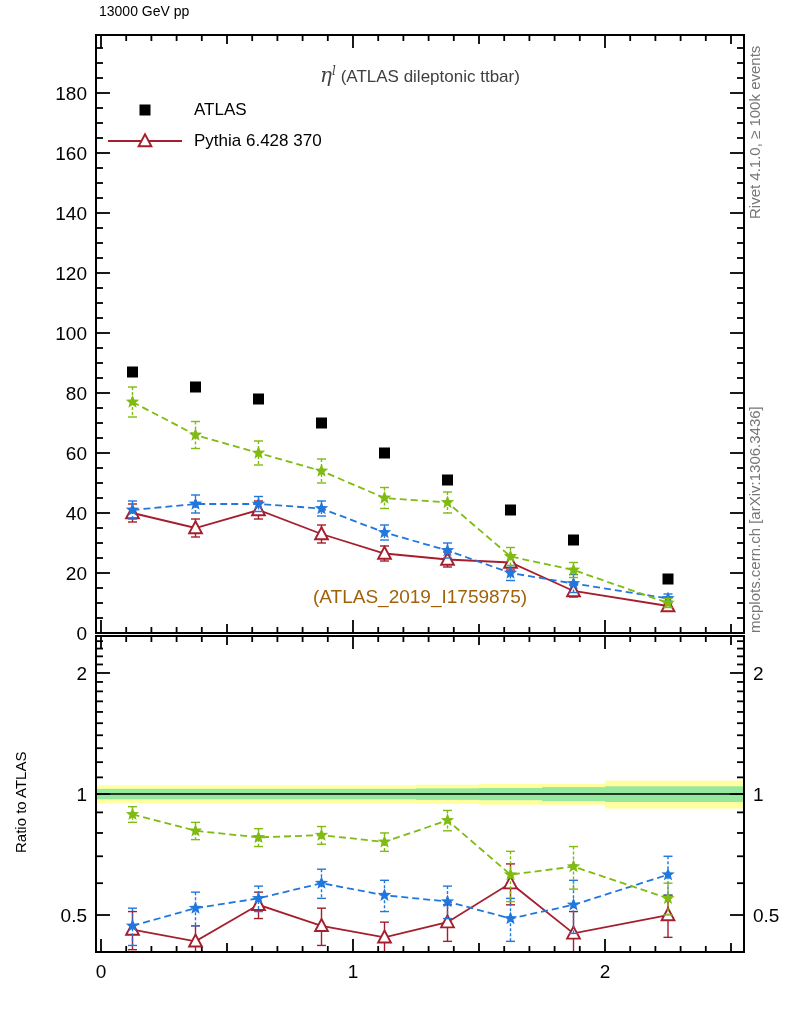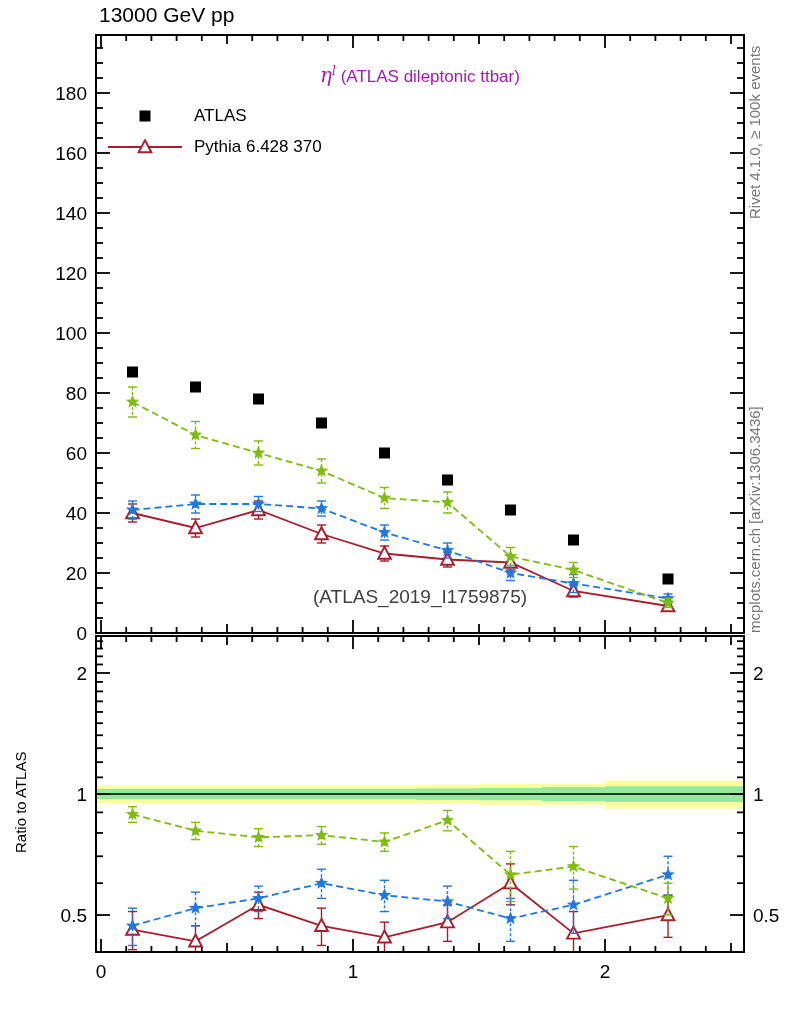--- a/index.html
+++ b/index.html
@@ -1,31 +1,31 @@
 <!DOCTYPE html>
 <html><head>
 <meta charset="utf-8">
 <style>
   html,body{margin:0;padding:0;background:#fff;}
   #canvas{position:relative;width:786px;height:1024px;background:#fff;
           font-family:"Liberation Sans",sans-serif;overflow:hidden;}
   .abs{position:absolute;}
   #plot{position:absolute;left:0;top:0;}
   #plot text{font-family:"Liberation Sans",sans-serif;font-size:19px;fill:#000;}
-  .hdr{font-size:21px;color:#000;white-space:nowrap;}
-  .panel-title{left:96px;top:63px;width:648px;text-align:center;font-size:17px;color:#a21caf;}
+  .hdr{font-size:14px;color:#000;white-space:nowrap;}
+  .panel-title{left:96px;top:63px;width:648px;text-align:center;font-size:17px;color:#404040;}
   .eta{font-family:"DejaVu Serif",serif;font-style:italic;font-size:20px;}
   .eta-sup{font-family:"DejaVu Serif",serif;font-style:italic;font-size:12px;
            vertical-align:super;line-height:0;}
   #legend{left:106px;top:100px;}
-  .legend-row{display:flex;align-items:center;height:31px;}
+  .legend-row{display:flex;align-items:flex-start;height:31px;}
   .legend-sample{width:78px;height:20px;display:inline-block;}
   .legend-label{margin-left:10px;font-size:17px;color:#000;white-space:nowrap;}
   .watermark{left:96px;top:586px;width:648px;text-align:center;
-             font-size:19px;color:#404040;}
+             font-size:19px;color:#a16207;}
   .vtext{writing-mode:vertical-rl;transform:rotate(180deg);
          font-size:15px;line-height:18px;white-space:nowrap;}
   .side{color:#777;}
   .ratio-ylabel{color:#000;}
 </style>
 </head>
 <body>
 
 <div id="canvas">
 

